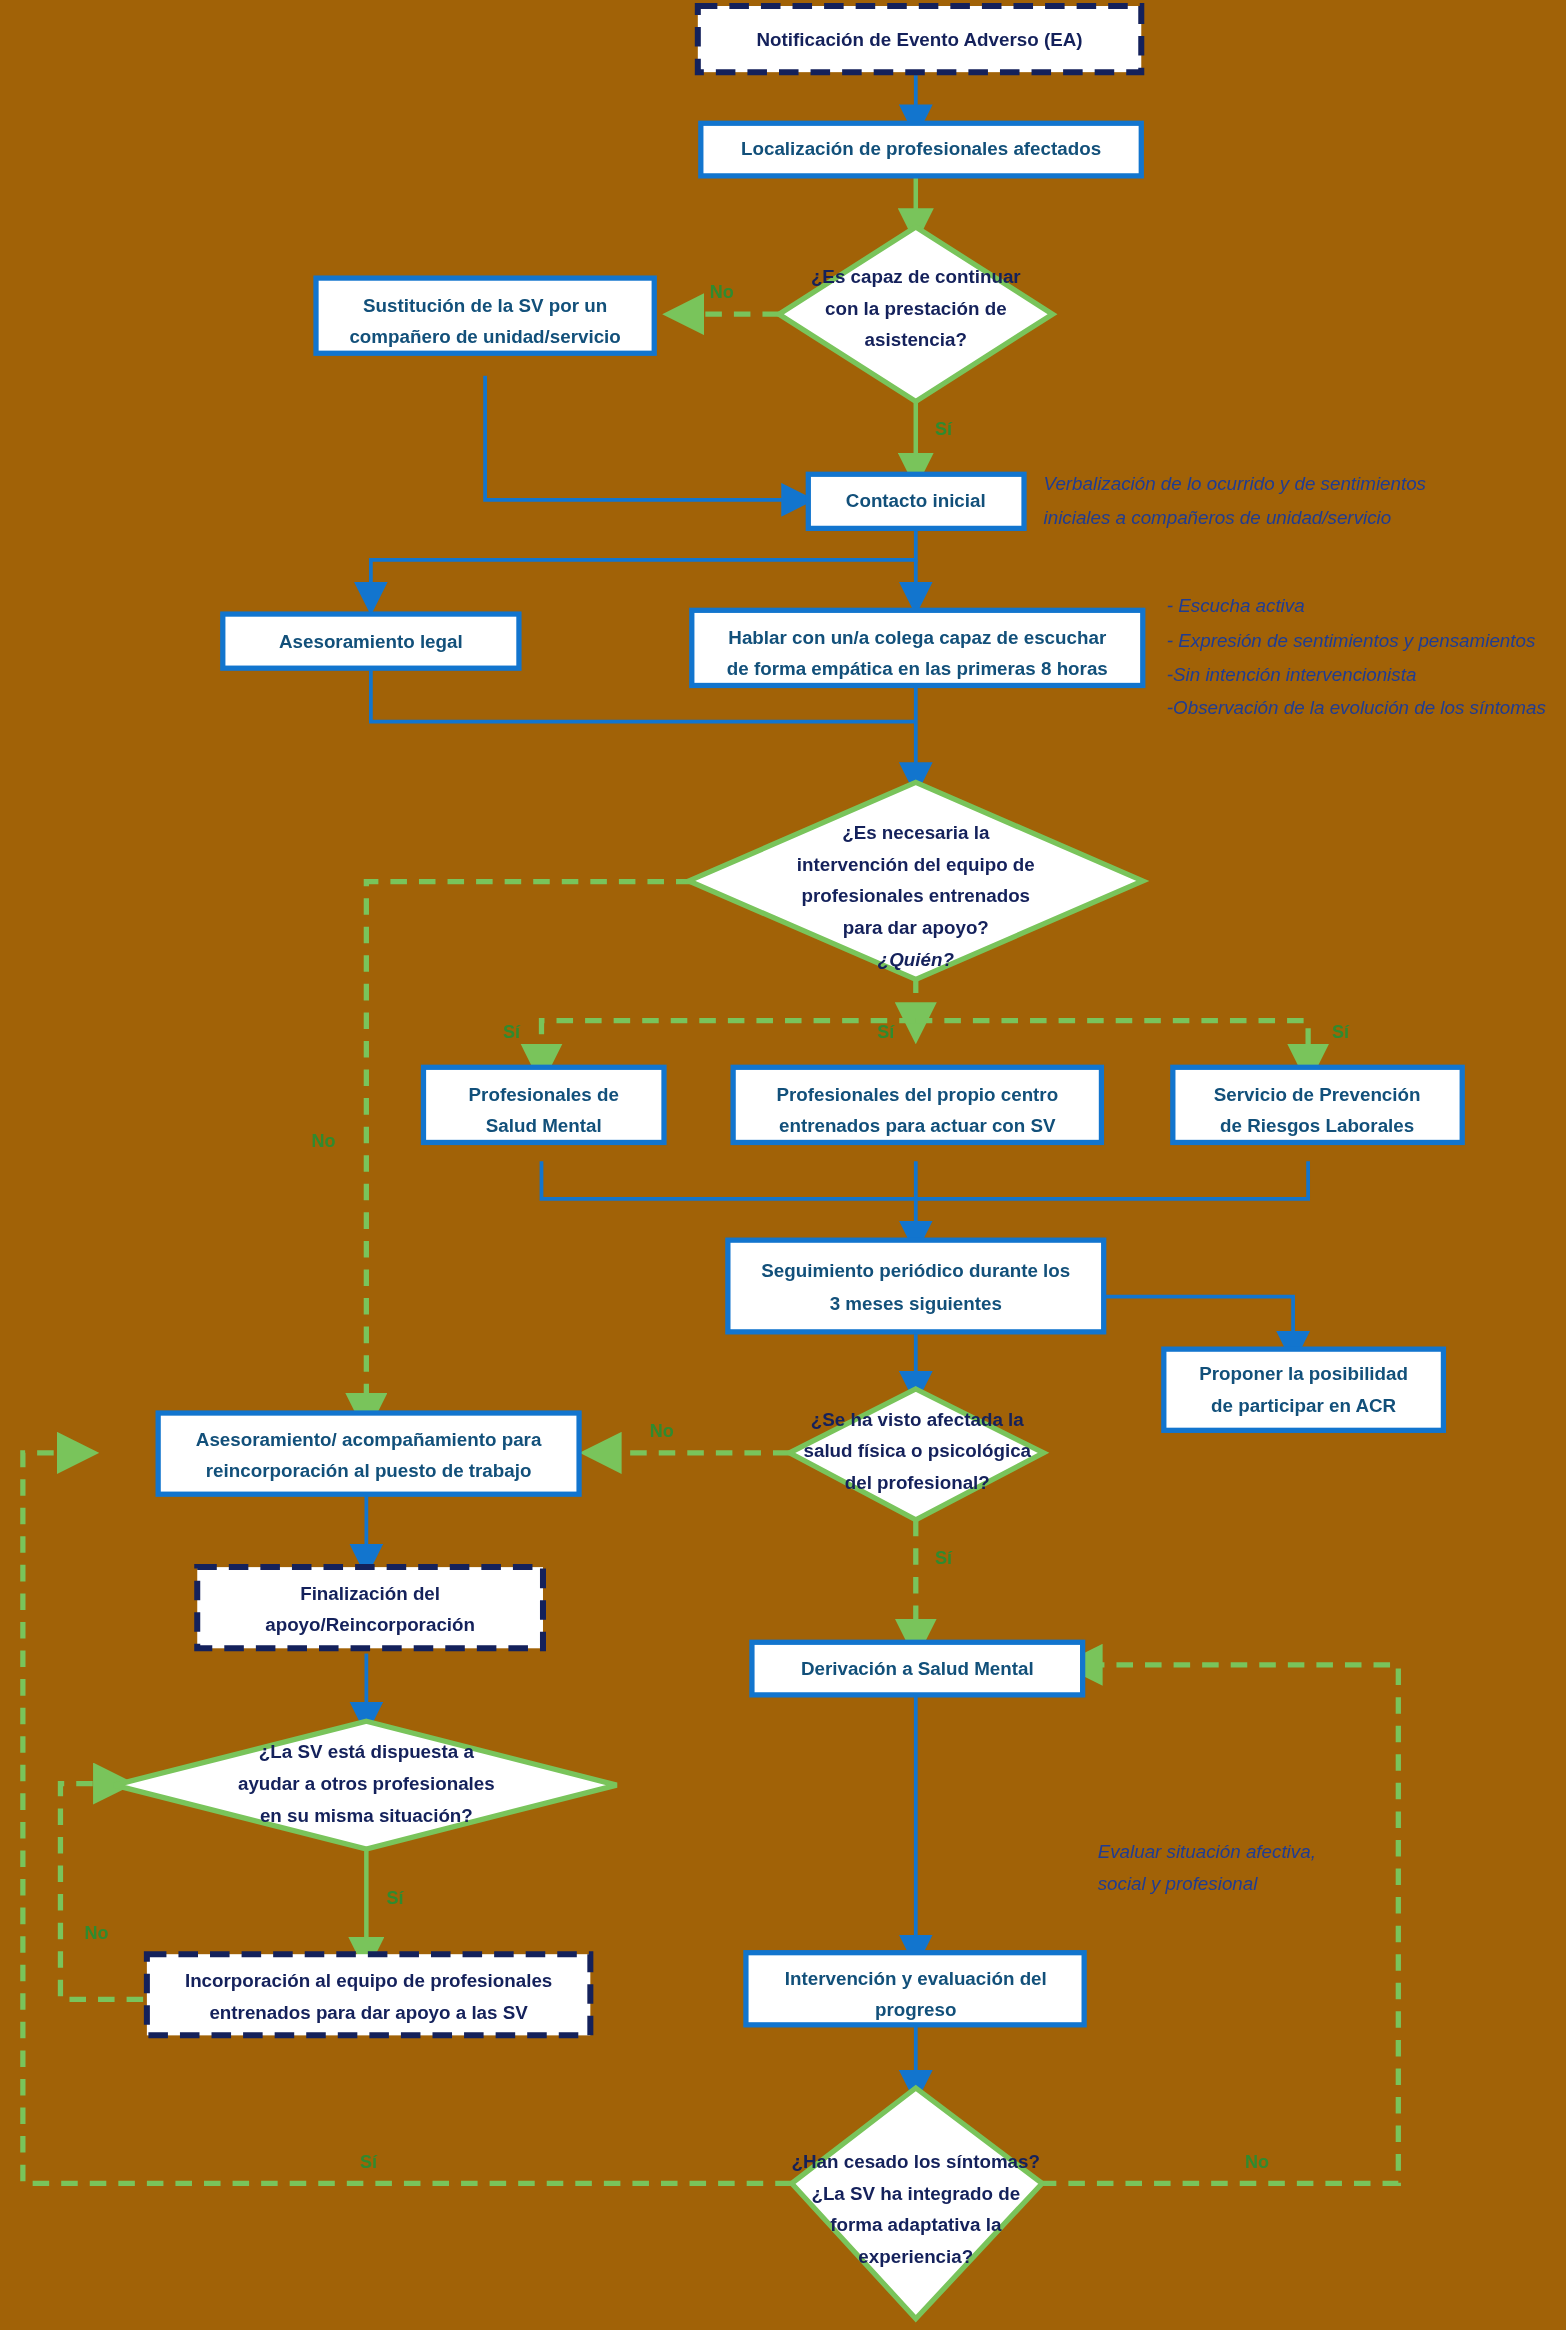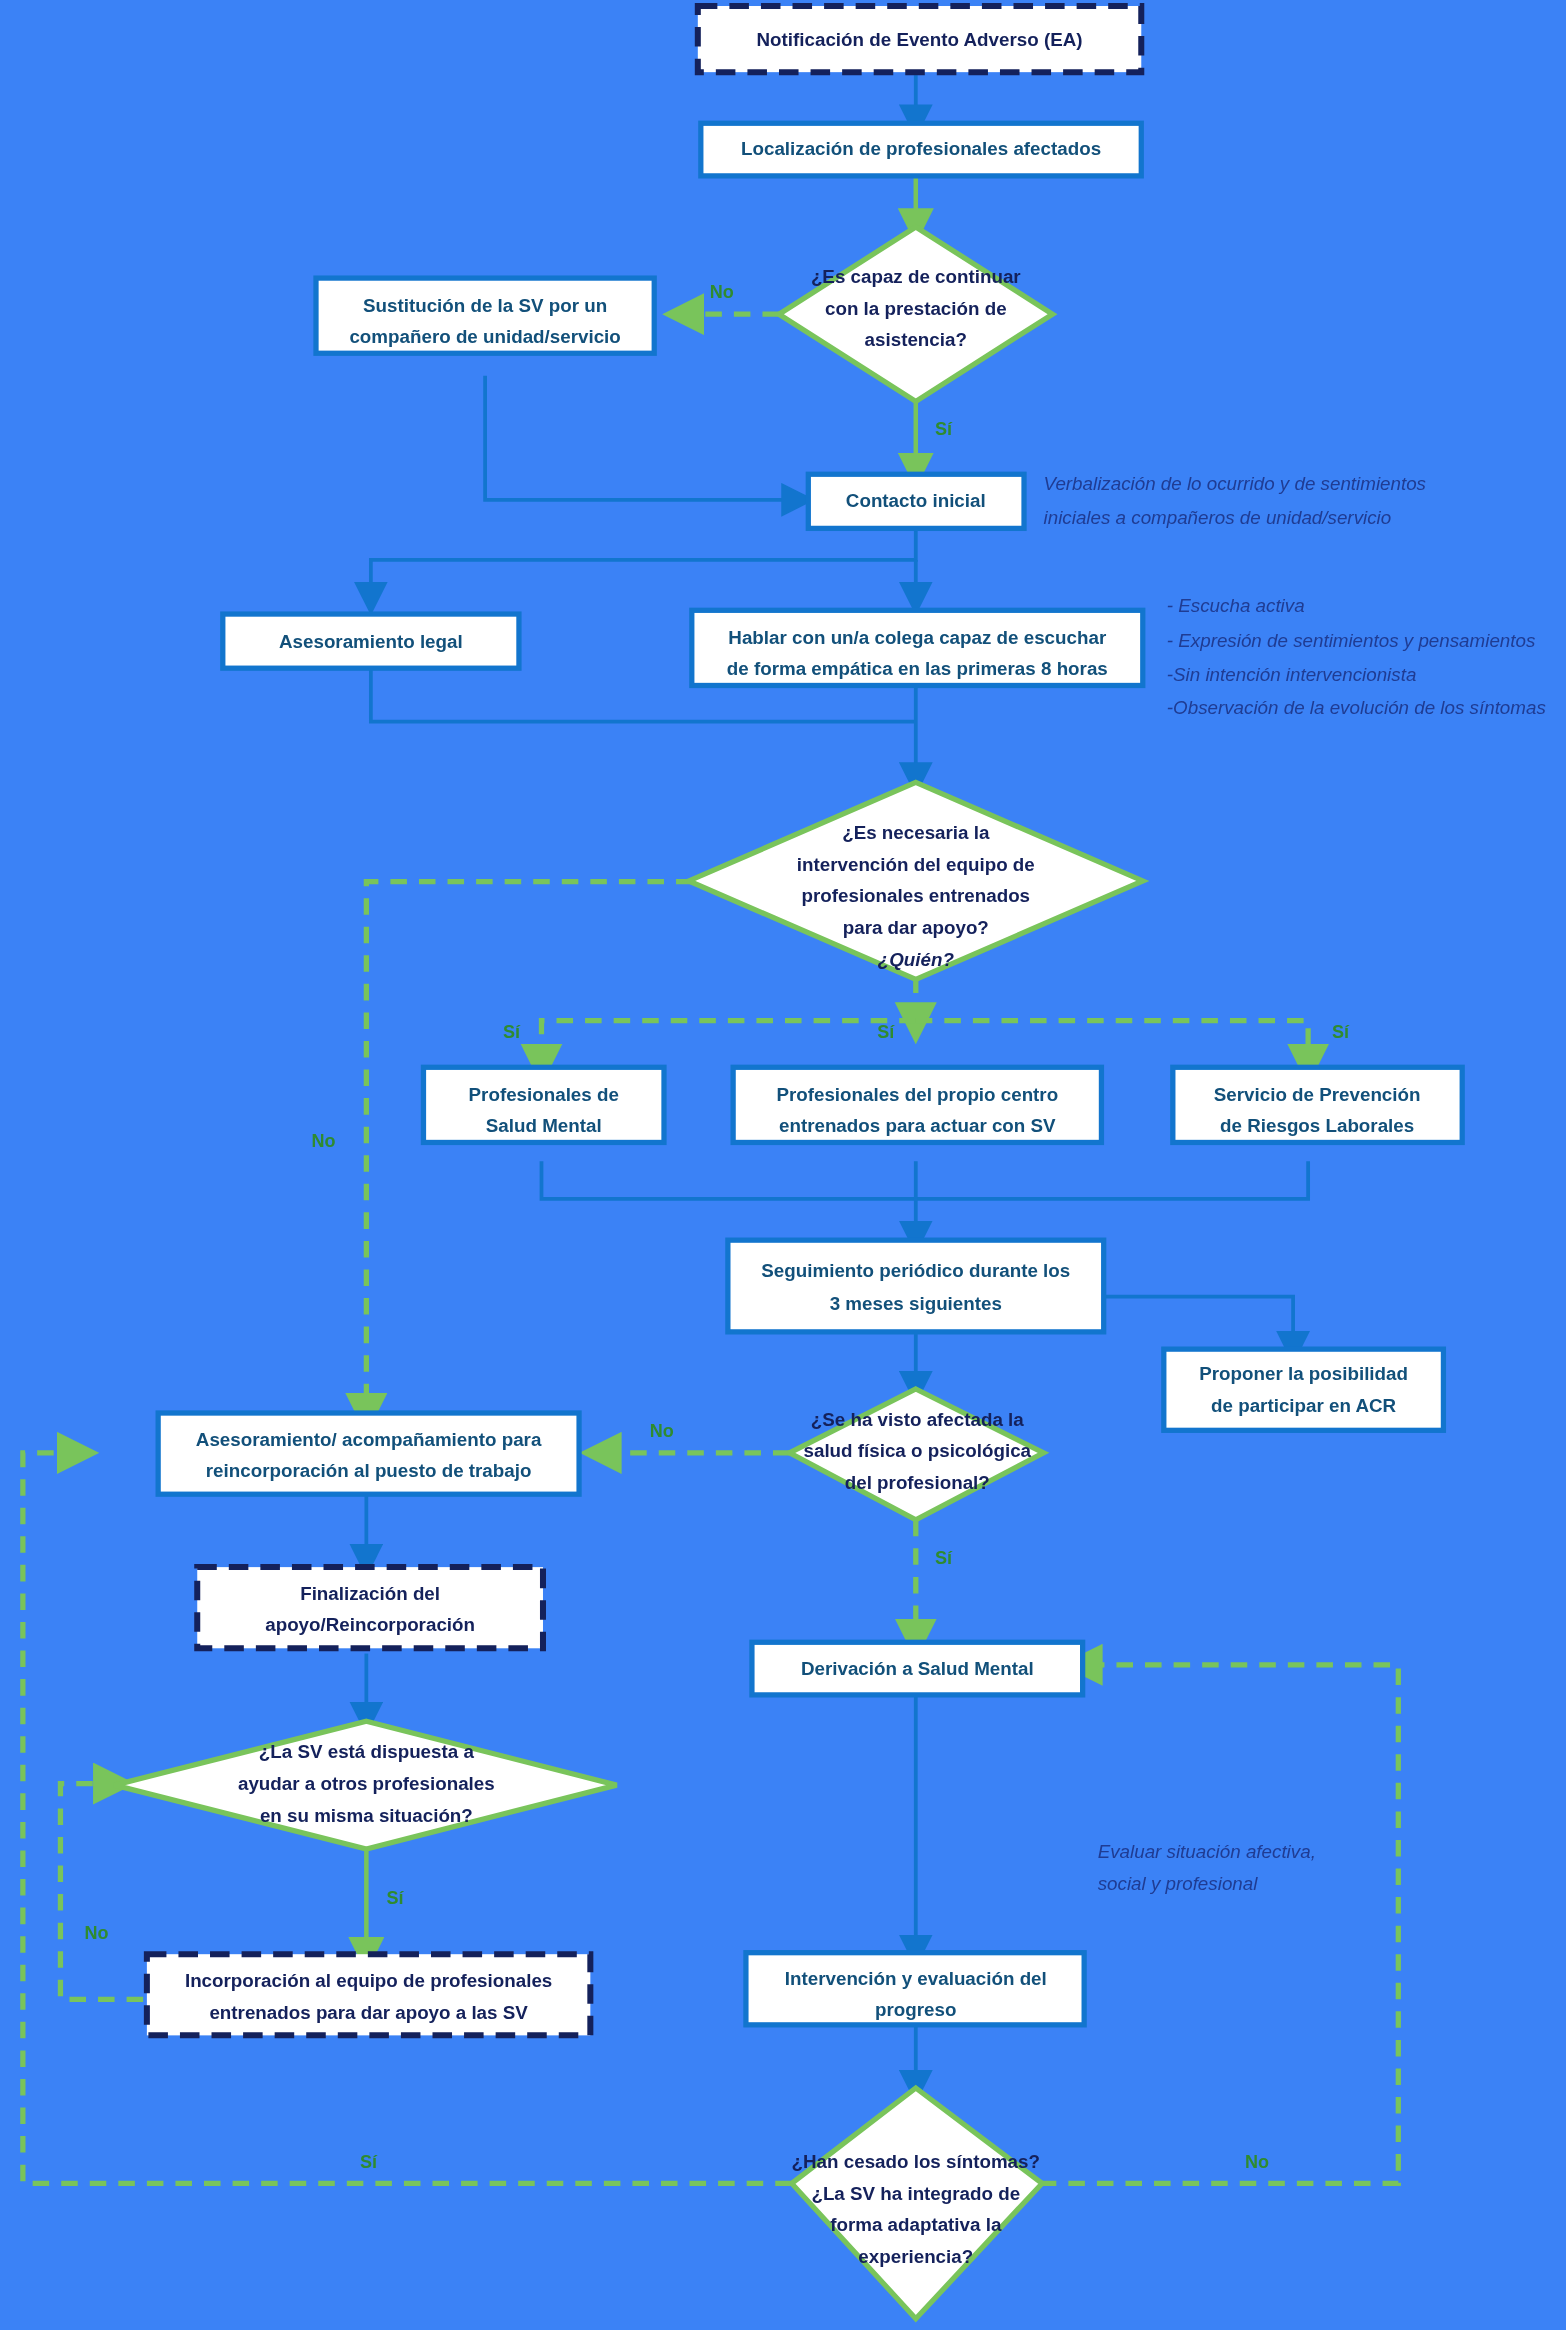--- a/index.html
+++ b/index.html
@@ -7,21 +7,21 @@
     padding: 0;
     background: #ffffff;
   }
   body {
     font-family: "Liberation Sans", sans-serif;
   }
   #chart-root {
     position: relative;
     width: 1567px;
     height: 2330px;
-    background: #3b82f6;
+    background: #a16207;
     overflow: hidden;
   }
   svg.flow {
     position: absolute;
     top: 0;
     left: 0;
     width: 1567px;
     height: 2330px;
   }
   .node-text {

